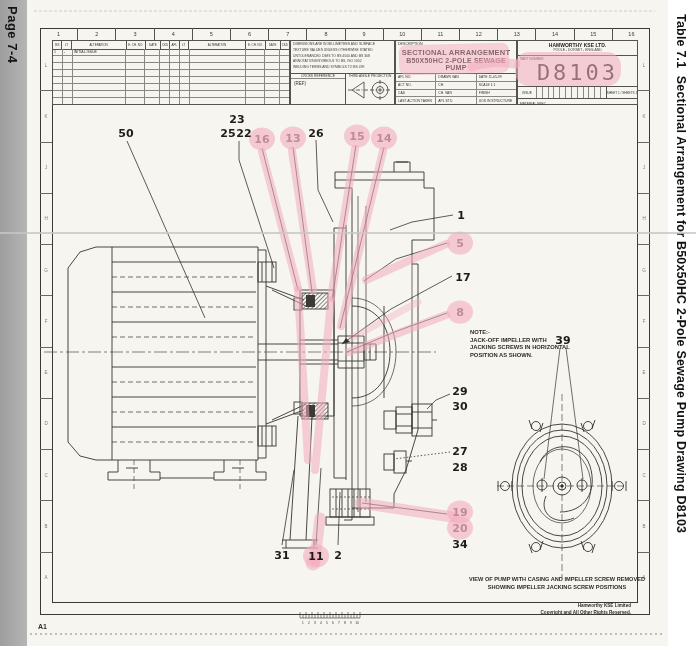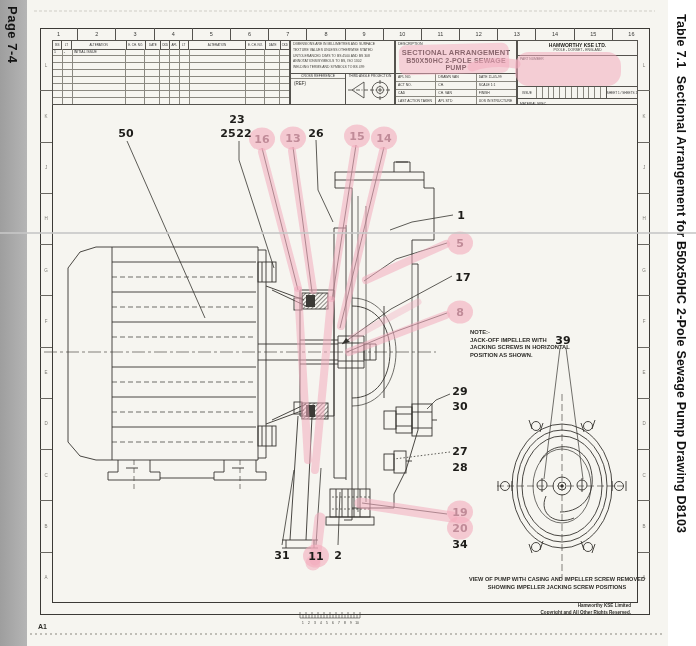--- a/index.html
+++ b/index.html
@@ -322,20 +322,21 @@
         </div>
     </div>
 
     <div class="tb" id="part">
       <div class="company">
         <div class="c1">HAMWORTHY KSE LTD.</div>
         <div class="c2">POOLE  -  DORSET  -  ENGLAND</div>
       </div>
       <div class="partbox">
         <div class="lbl">PART NUMBER</div>
+        <div class="partnum">D8103</div>
       </div>
       <div class="issuerow">
         <div class="il">ISSUE</div>
         <span id="issue-ticks" style="display:flex;flex:1;">
             <div class="tick"></div>
             <div class="tick"></div>
             <div class="tick"></div>
             <div class="tick"></div>
             <div class="tick"></div>
             <div class="tick"></div>

